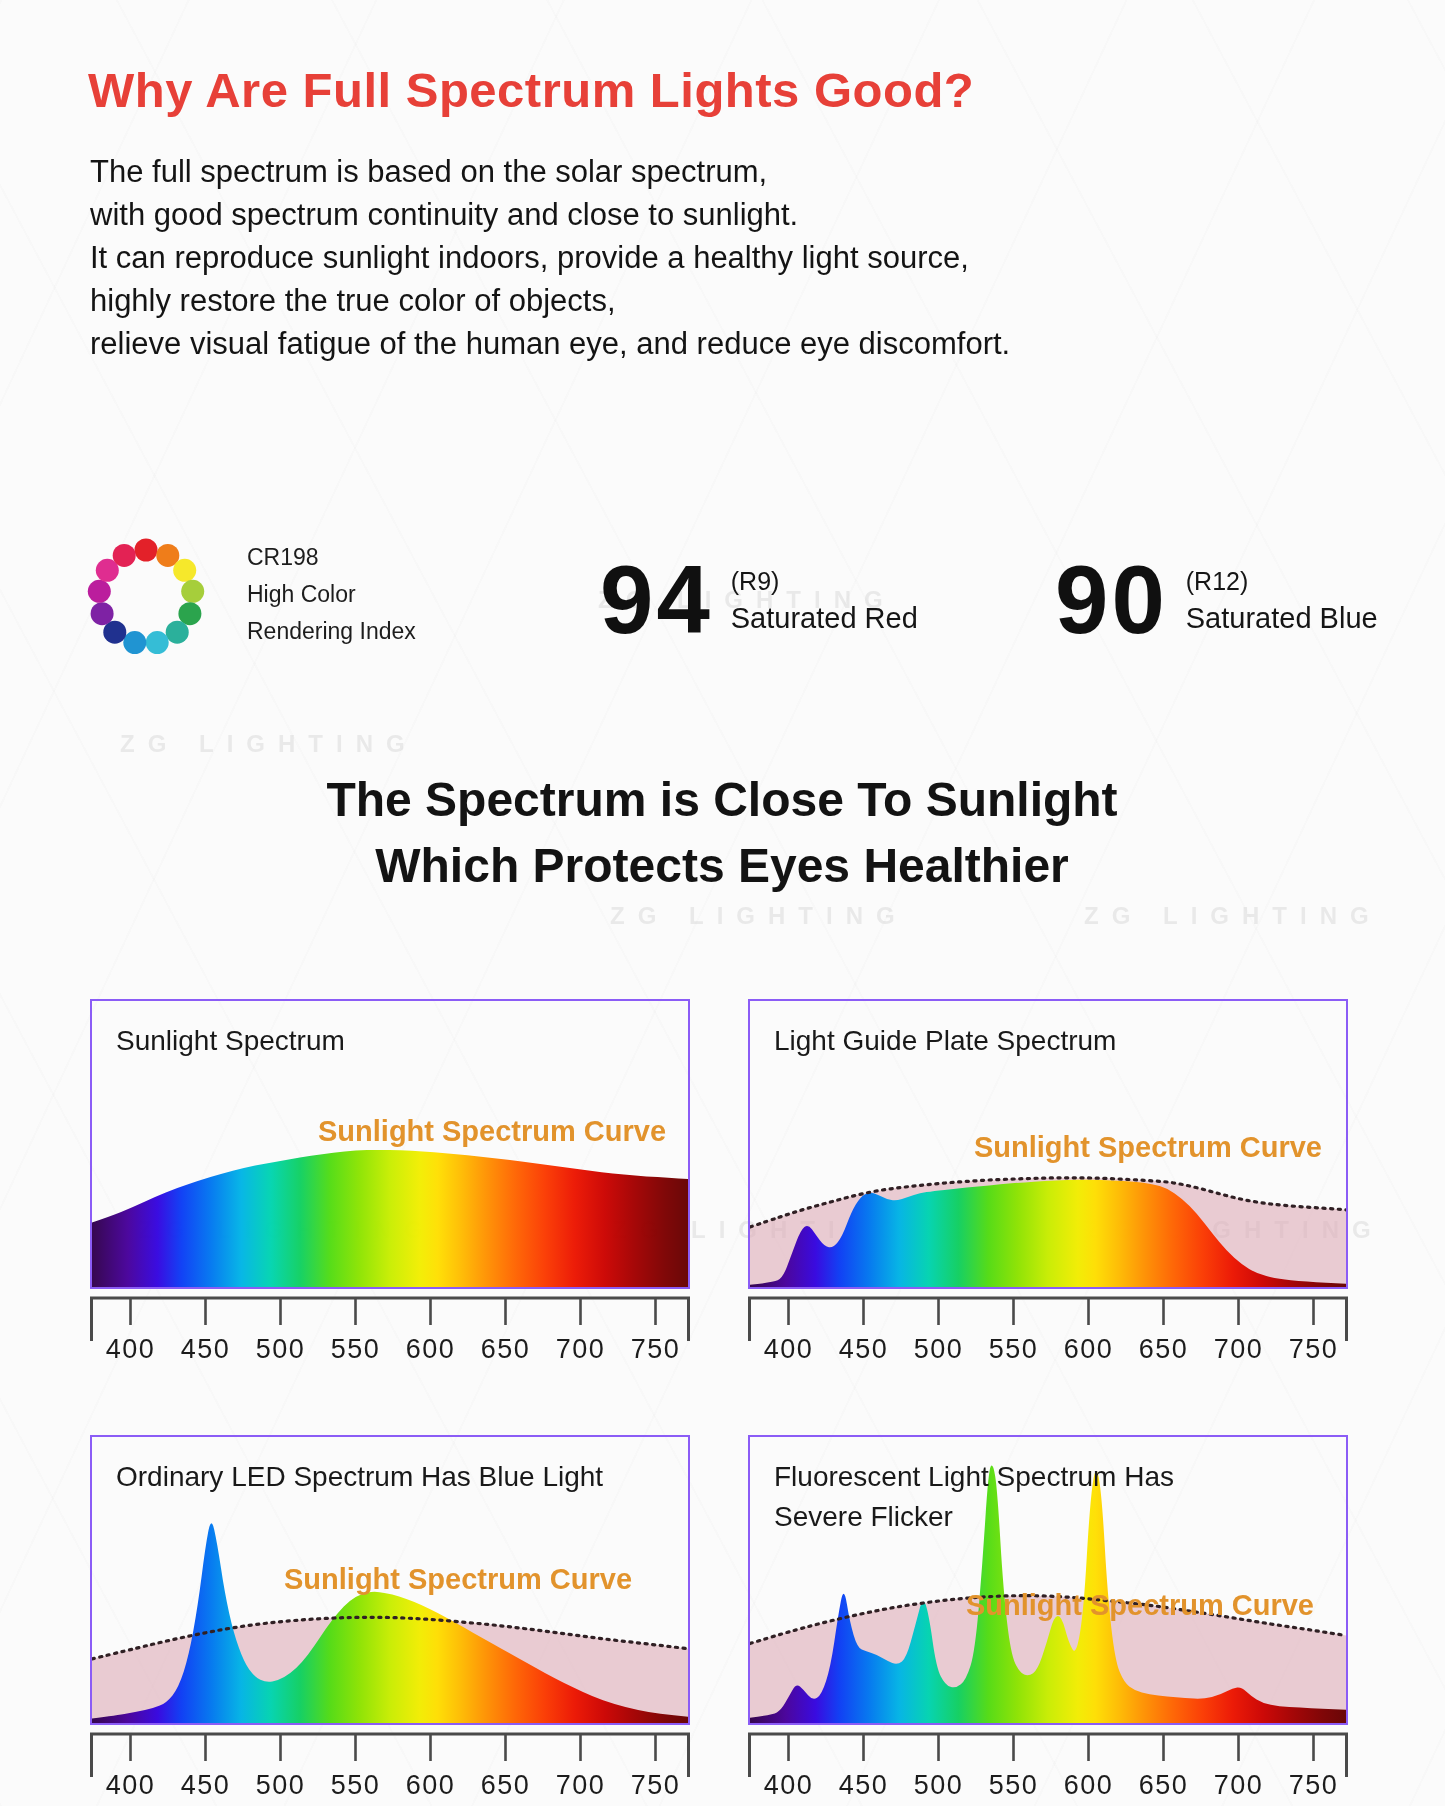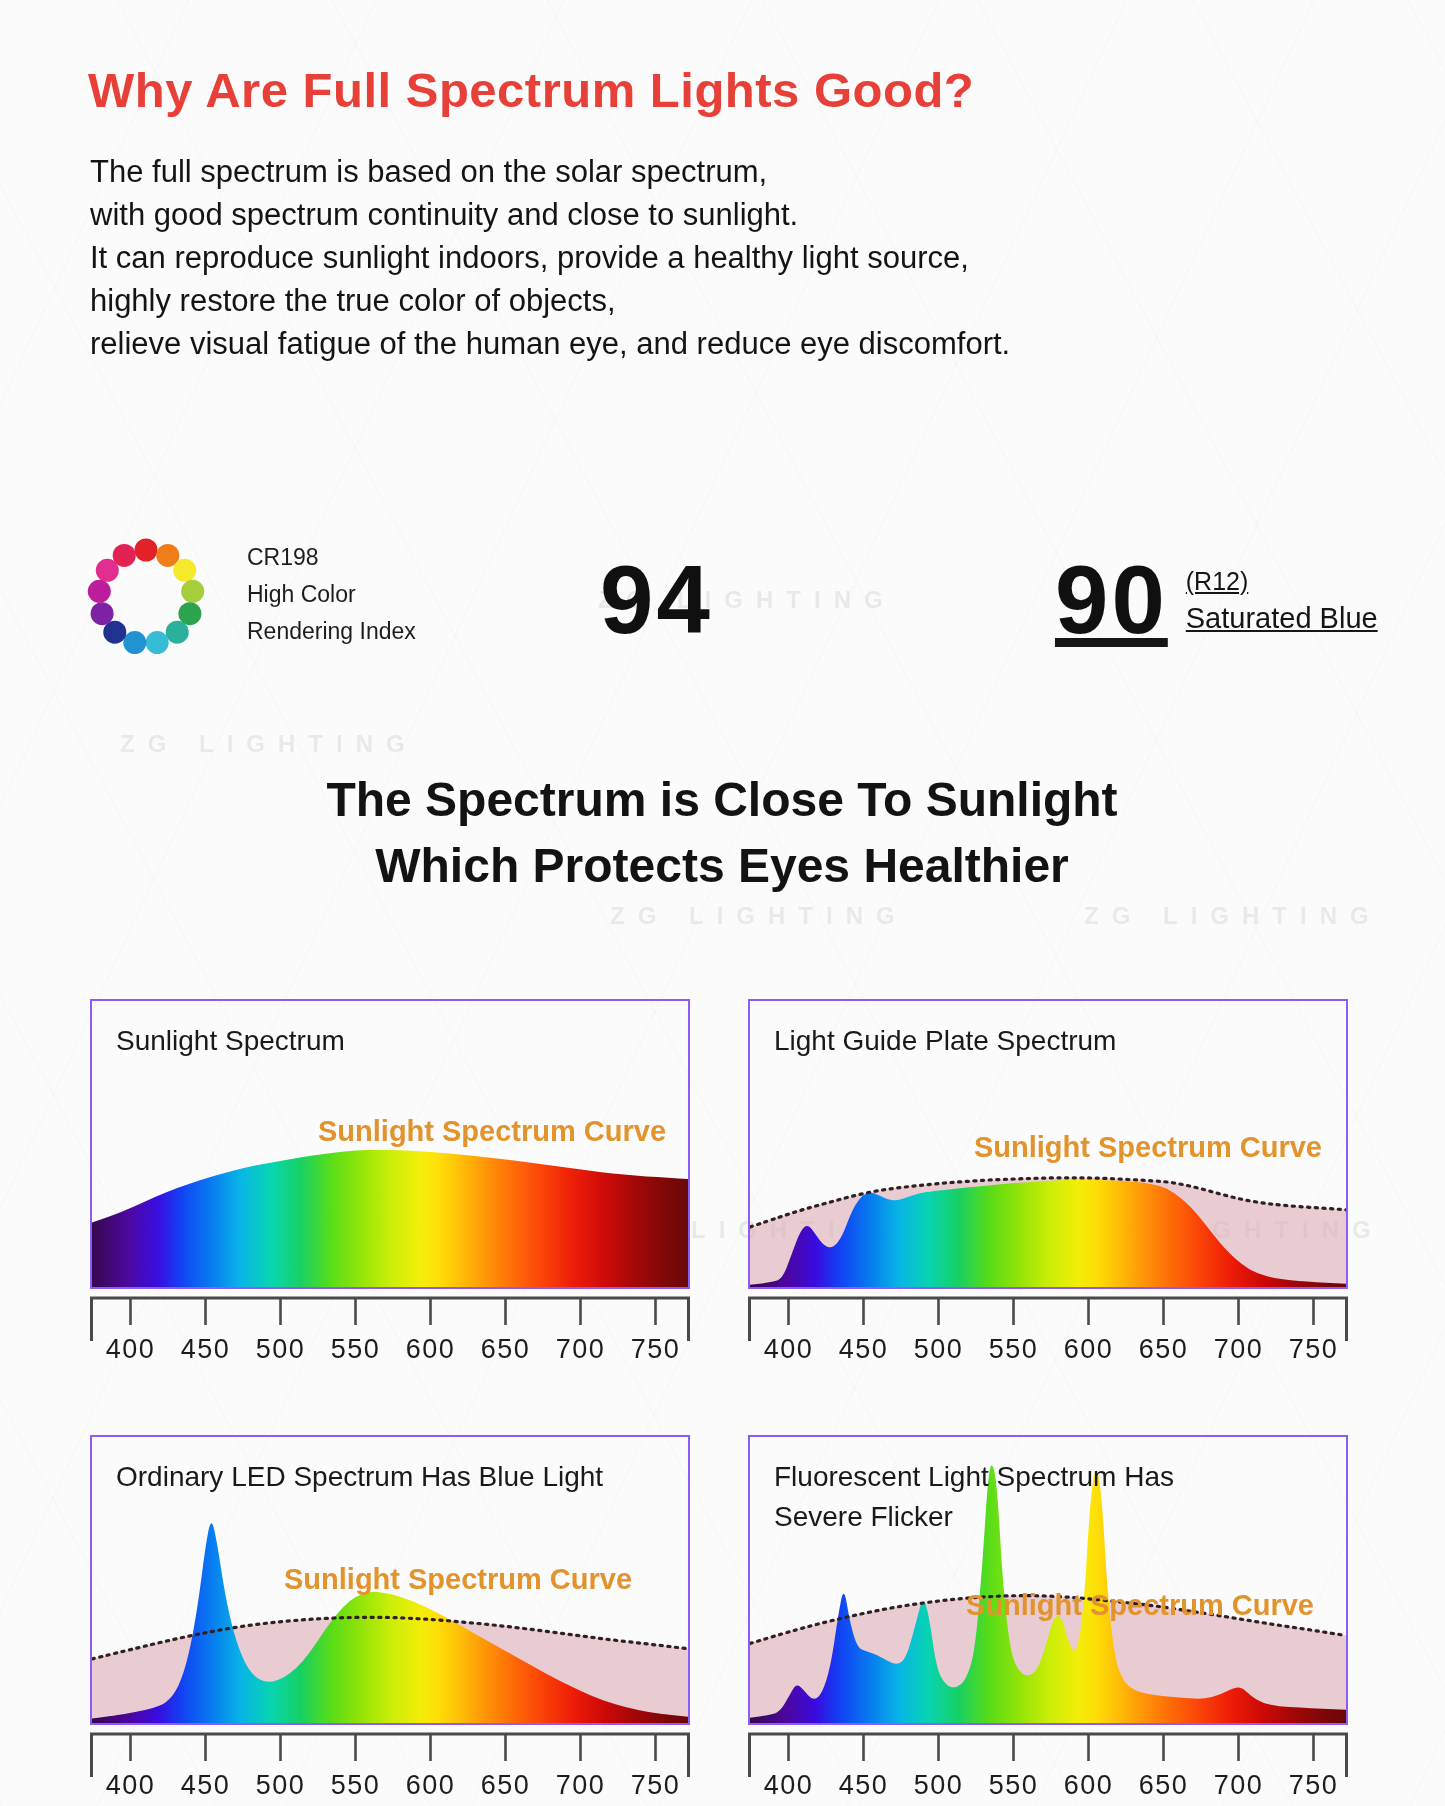--- a/index.html
+++ b/index.html
@@ -17,21 +17,21 @@
 
   .main-heading{margin:60px 0 0 88px;font-size:49px;line-height:60px;font-weight:700;
       color:#e74038;letter-spacing:0.5px;}
   .intro{margin:30px 0 0 90px;font-size:31px;line-height:43px;color:#141414;}
 
   .cri-row{position:relative;height:152px;margin-top:168px;}
   .wheel-wrap{position:absolute;left:80px;top:0;width:132px;height:132px;}
   .cri-text{position:absolute;left:247px;top:6px;font-size:23px;line-height:37px;color:#1d1d1d;}
   .metric{position:absolute;display:flex;top:17px;}
   .metric-1{left:600px;}
-  .metric-2{left:1055px;text-decoration:underline;}
+  .metric-2{left:1055px;}
   .metric-value{font-size:96px;line-height:100px;font-weight:600;color:#101010;letter-spacing:3px;}
   .metric-side{margin-left:18px;padding-top:16px;color:#151515;}
   .metric-code{font-size:25px;line-height:30px;}
   .metric-label{font-size:29px;line-height:36px;margin-top:4px;}
 
   .section-heading{width:1260px;margin:82px 0 0 92px;text-align:center;
       font-size:48px;line-height:66px;font-weight:600;color:#131313;}
 
   .charts-grid{display:grid;grid-template-columns:600px 600px;column-gap:58px;row-gap:72px;
       margin:100px 0 0 90px;}
@@ -88,20 +88,24 @@
           <circle cx="44.2" cy="22.4" r="11.5" fill="#e32254"></circle>
         </svg>
     </div>
     <div class="cri-text">
       <div>CR198</div>
       <div>High Color</div>
       <div>Rendering Index</div>
     </div>
     <div class="metric metric-1">
       <div class="metric-value">94</div>
+      <div class="metric-side">
+        <div class="metric-code">(R9)</div>
+        <div class="metric-label">Saturated Red</div>
+      </div>
     </div>
     <div class="metric metric-2">
       <div class="metric-value">90</div>
       <div class="metric-side">
         <div class="metric-code">(R12)</div>
         <div class="metric-label">Saturated Blue</div>
       </div>
     </div>
   </div>
 

